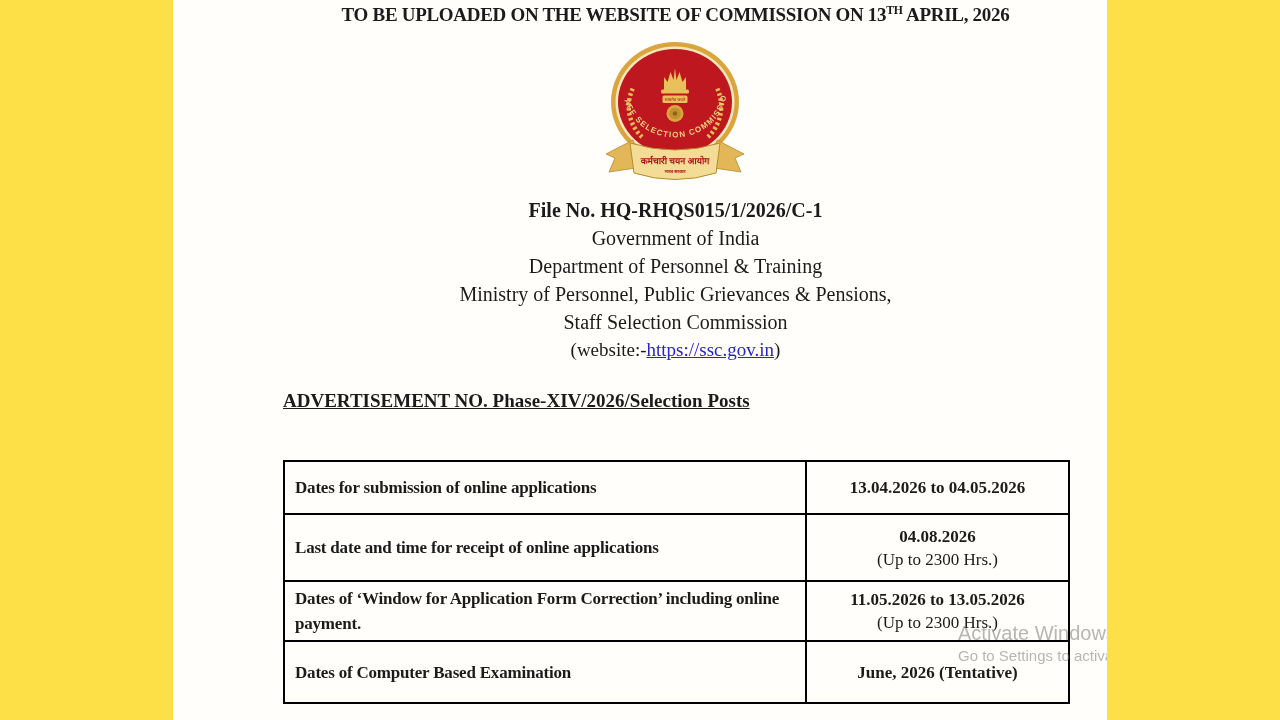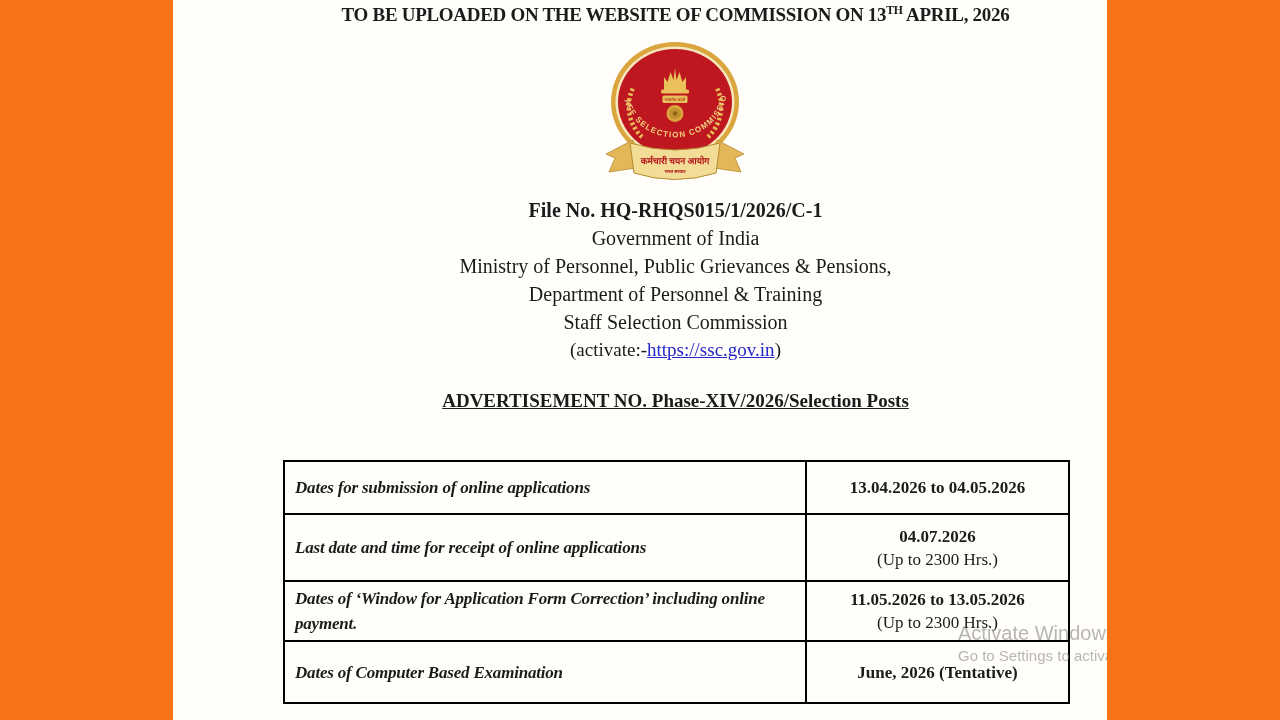--- a/index.html
+++ b/index.html
@@ -3,21 +3,21 @@
 <meta charset="utf-8">
 <style>
   * { margin: 0; padding: 0; box-sizing: border-box; }
   html, body {
     width: 1280px; height: 720px;
     overflow: hidden;
     background: #7a7570;
     font-family: "Liberation Serif", serif;
     color: #1b1b1b;
   }
-  .viewer { position: relative; width: 1280px; height: 720px; background: #f97316; }
+  .viewer { position: relative; width: 1280px; height: 720px; background: #fde047; }
   .page {
     position: absolute; left: 173px; top: 0;
     width: 934px; height: 720px;
     background: #fffefa;
     overflow: hidden;
   }
   .doc { position: absolute; left: 110px; top: 0; width: 785px; height: 720px; }
 
   .doc-header {
     position: absolute; top: 4px; left: -10px; width: 805px;
@@ -30,21 +30,21 @@
   .logo { position: absolute; top: 40px; left: 317px; width: 150px; height: 145px; }
 
   .letterhead { position: absolute; top: 196px; left: 0; width: 785px; text-align: center; }
   .letterhead .lh-line { font-size: 20px; line-height: 28px; white-space: nowrap; }
   .letterhead .bold { font-weight: bold; }
   .letterhead .website-line { font-size: 19px; line-height: 28px; }
   .letterhead a.site-link { color: #2526c9; text-decoration: underline; text-align: center; }
 
   .adv-line {
     position: absolute; top: 390px; left: 0; width: 785px;
-    text-align: center; font-weight: bold; font-size: 19px;
+    text-align: left; font-weight: bold; font-size: 19px;
     white-space: nowrap;
   }
   .adv-line span { text-decoration: underline; }
 
   table.schedule {
     position: absolute; top: 460px; left: 0;
     width: 785px;
     border-collapse: collapse;
     table-layout: fixed;
   }
@@ -52,21 +52,20 @@
     border: 2px solid #000;
     font-size: 17px;
     vertical-align: middle;
   }
   td.c-label {
     width: 522px;
     font-weight: bold;
     padding: 4px 14px 4px 10px;
     letter-spacing: -0.2px;
     line-height: 25px;
-    font-style: italic;
   }
   td.c-value { width: 263px; text-align: center; padding: 3px 4px; line-height: 23px; }
   .v-main { font-weight: bold; white-space: nowrap; }
   .v-sub { font-weight: normal; white-space: nowrap; }
   tr.r1 { height: 53px; } tr.r2 { height: 67px; } tr.r3 { height: 57px; }
   tr.r4 { height: 56px; } tr.r5 { height: 62px; }
 
   .watermark {
     position: absolute; left: 785px; top: 620px; width: 420px;
     font-family: "Liberation Sans", sans-serif;
@@ -121,44 +120,44 @@
             <path d="M30,103 Q75,117 120,103 L116,133 Q75,146 34,133 Z" fill="#f3dd96" stroke="#b68a2e" stroke-width="1"></path>
             <text x="75" y="124" text-anchor="middle" font-size="9" font-weight="bold" fill="#b01218" font-family="Liberation Serif, serif">कर्मचारी चयन आयोग</text>
             <text x="75" y="133" text-anchor="middle" font-size="4.5" font-weight="bold" fill="#b01218" font-family="Liberation Serif, serif">भारत सरकार</text>
           </g>
         </svg>
       </div>
 
       <div class="letterhead">
         <div class="lh-line bold">File No. HQ-RHQS015/1/2026/C-1</div>
         <div class="lh-line">Government of India</div>
+        <div class="lh-line">Department of Personnel &amp; Training</div>
         <div class="lh-line">Ministry of Personnel, Public Grievances &amp; Pensions,</div>
-        <div class="lh-line">Department of Personnel &amp; Training</div>
         <div class="lh-line">Staff Selection Commission</div>
         <div class="website-line">
-          <span>(activate:-</span><a href="#" class="site-link">https://ssc.gov.in</a><span>)</span>
+          <span>(website:-</span><a href="#" class="site-link">https://ssc.gov.in</a><span>)</span>
         </div>
       </div>
 
       <div class="adv-line">
         <span>ADVERTISEMENT NO. Phase-XIV/2026/Selection Posts</span>
       </div>
 
       <table class="schedule">
         <tbody>
           <tr class="r1">
             <td class="c-label">Dates for submission of online applications</td>
             <td class="c-value">
               <div class="v-main">13.04.2026 to 04.05.2026</div>
             </td>
           </tr>
           <tr class="r2">
             <td class="c-label">Last date and time for receipt of online applications</td>
             <td class="c-value">
-              <div class="v-main">04.07.2026</div>
+              <div class="v-main">04.08.2026</div>
               <div class="v-sub">(Up to 2300 Hrs.)</div>
             </td>
           </tr>
           <tr class="r4">
             <td class="c-label">Dates of ‘Window for Application Form Correction’ including online payment.</td>
             <td class="c-value">
               <div class="v-main">11.05.2026 to 13.05.2026</div>
               <div class="v-sub">(Up to 2300 Hrs.)</div>
             </td>
           </tr>

